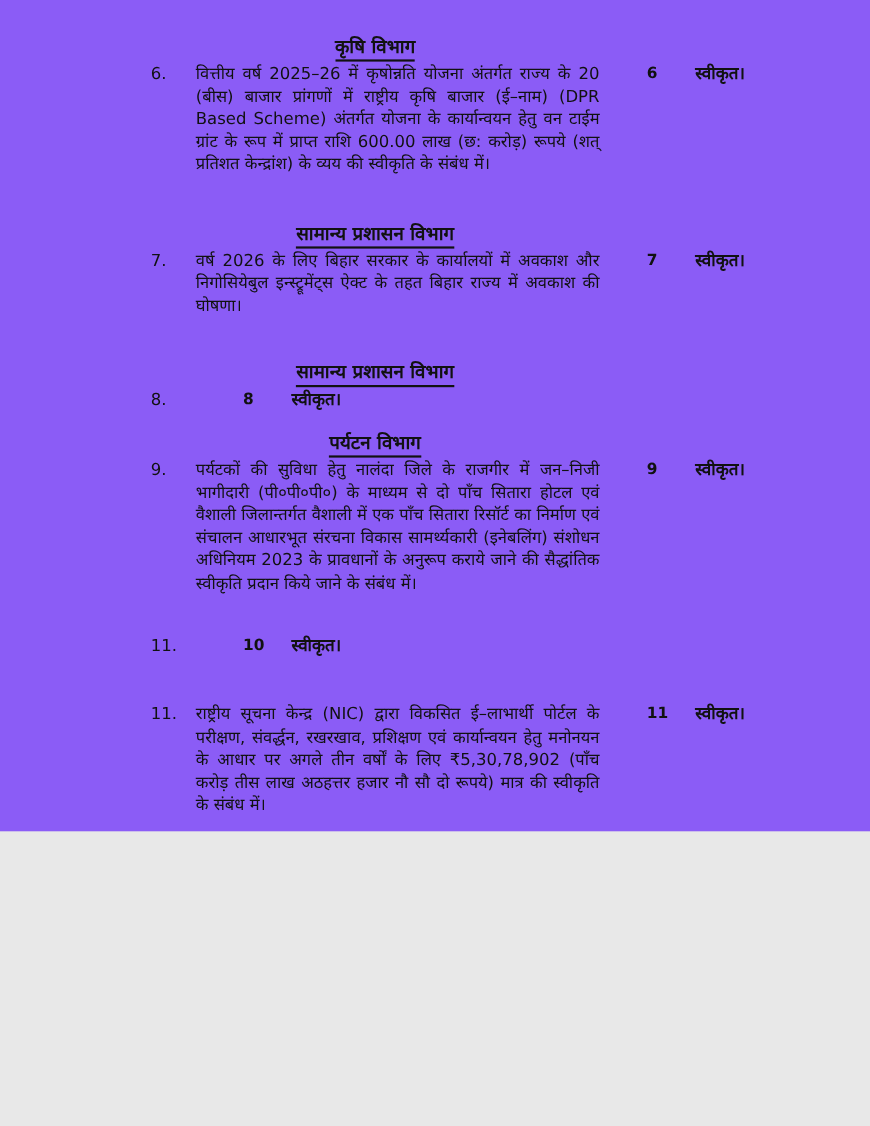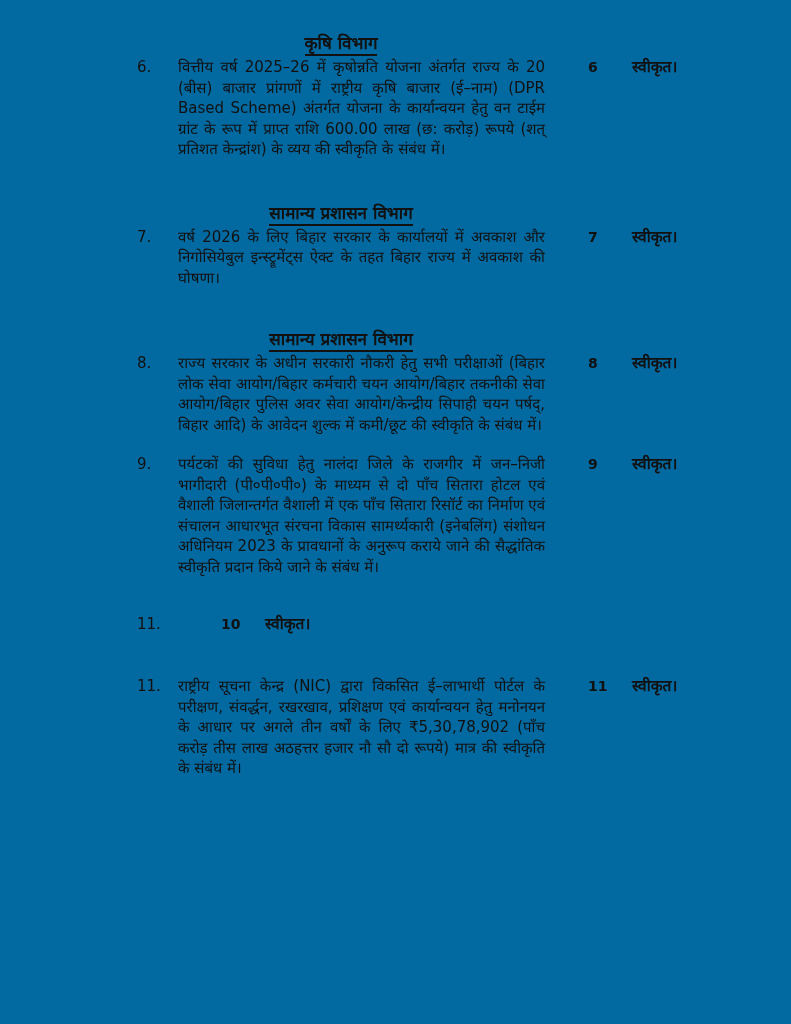--- a/index.html
+++ b/index.html
@@ -3,23 +3,23 @@
 <meta charset="utf-8">
 <title>Document</title>
 <style>
   * { margin: 0; padding: 0; box-sizing: border-box; }
   html, body { background: #e8e8e8; }
   body { font-family: "DejaVu Sans", sans-serif; }
 
   .page {
     position: relative;
     width: 791px;
-    height: 1024px;
+    height: 756px;
     margin: 0 auto;
-    background: #0369a1;
+    background: #8b5cf6;
     color: #111111;
     overflow: hidden;
     padding: 33px 0 4px 137px;
   }
 
   .section { display: block; }
   .mt43 { margin-top: 43px; }
   .mt41 { margin-top: 41px; }
   .mt19 { margin-top: 19px; }
   .mt37 { margin-top: 37px; }
@@ -102,27 +102,29 @@
       <div class="item-status">स्वीकृत।</div>
     </div>
   </div>
 
   <div class="section mt41">
     <div class="dept-header">
       <span>सामान्य प्रशासन विभाग</span>
     </div>
     <div class="item">
       <div class="item-number">8.</div>
-      <div class="item-text">राज्य सरकार के अधीन सरकारी नौकरी हेतु सभी परीक्षाओं (बिहार लोक सेवा आयोग/बिहार कर्मचारी चयन आयोग/बिहार तकनीकी सेवा आयोग/बिहार पुलिस अवर सेवा आयोग/केन्द्रीय सिपाही चयन पर्षद्, बिहार आदि) के आवेदन शुल्क में कमी/छूट की स्वीकृति के संबंध में।</div>
       <div class="item-serial">8</div>
       <div class="item-status">स्वीकृत।</div>
     </div>
   </div>
 
   <div class="section mt19">
+    <div class="dept-header">
+      <span>पर्यटन विभाग</span>
+    </div>
     <div class="item">
       <div class="item-number">9.</div>
       <div class="item-text">पर्यटकों की सुविधा हेतु नालंदा जिले के राजगीर में जन–निजी भागीदारी (पी०पी०पी०) के माध्यम से दो पाँच सितारा होटल एवं वैशाली जिलान्तर्गत वैशाली में एक पाँच सितारा रिसॉर्ट का निर्माण एवं संचालन आधारभूत संरचना विकास सामर्थ्यकारी (इनेबलिंग) संशोधन अधिनियम 2023 के प्रावधानों के अनुरूप कराये जाने की सैद्धांतिक स्वीकृति प्रदान किये जाने के संबंध में।</div>
       <div class="item-serial">9</div>
       <div class="item-status">स्वीकृत।</div>
     </div>
   </div>
 
   <div class="section mt37">
     <div class="item">

